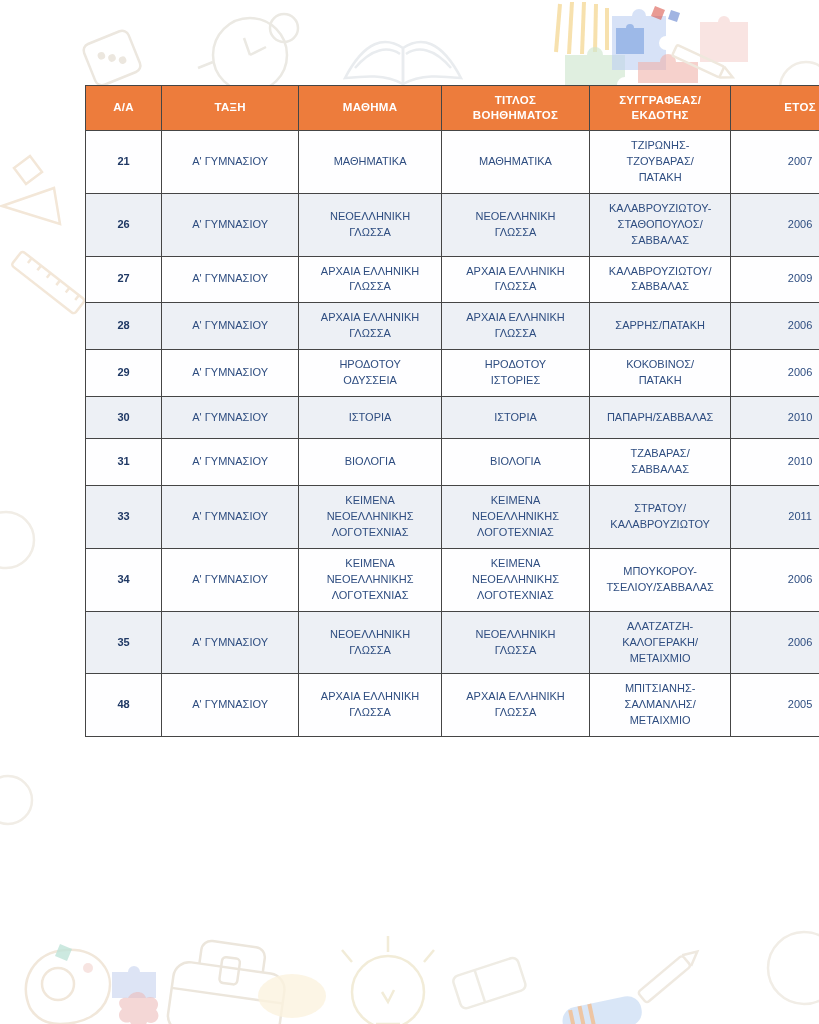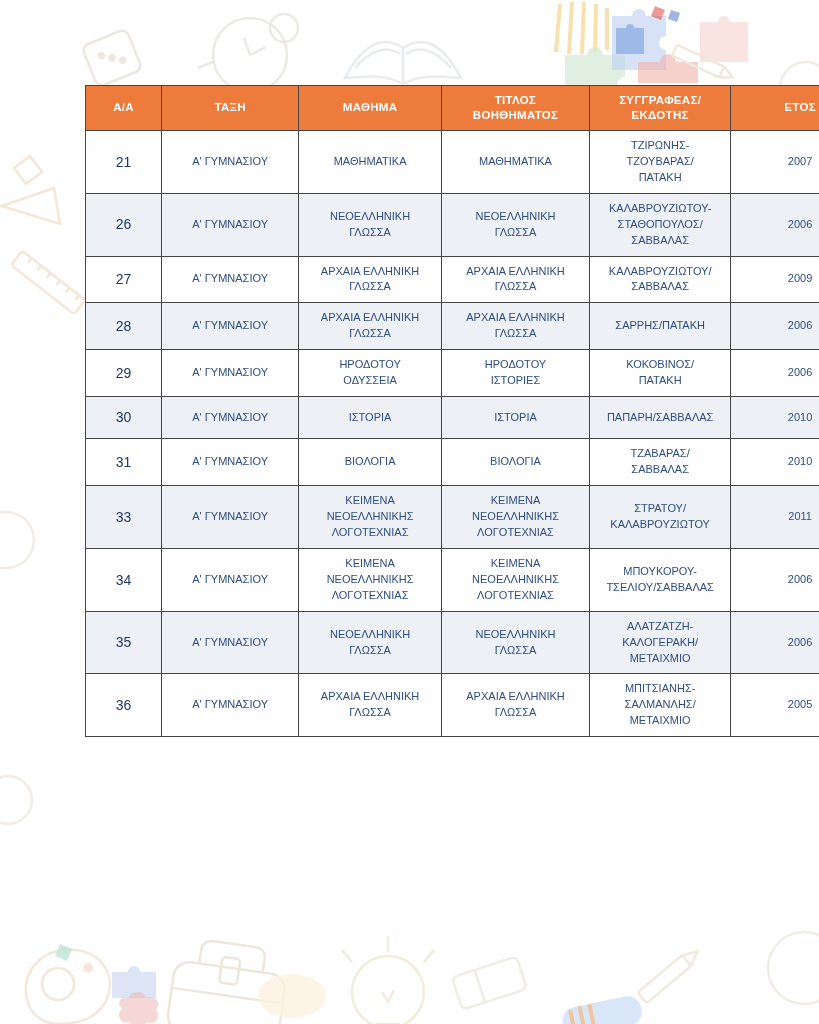--- a/index.html
+++ b/index.html
@@ -24,21 +24,21 @@
     background:var(--header-bg,#ed7c3c);
     color:var(--header-text,#ffffff);
     font-size:11.5px;font-weight:700;line-height:1.3;letter-spacing:.3px;
     height:24px;
   }
   table.book-table td{
     font-size:11px;line-height:1.45;color:var(--cell-text,#2e4d80);
     height:27px;
   }
   table.book-table td:first-child{
-    font-weight:400;color:var(--number-text,#1f3864);font-size:14px;
+    font-weight:700;color:var(--number-text,#1f3864);font-size:11px;
   }
   table.book-table tbody tr:nth-child(even) td{background:var(--row-even-bg,#edf0f5);}
   table.book-table tbody tr:nth-child(odd) td{background:var(--row-odd-bg,#fefeff);}
   col.c-aa{width:9.7%;}col.c-taxi{width:17.5%;}col.c-mathima{width:18.2%;}
   col.c-titlos{width:18.9%;}col.c-syg{width:18.0%;}col.c-etos{width:17.7%;}
 </style>
 </head>
 <body>
 
 <svg class="bg-doodles" viewBox="0 0 819 1024" xmlns="http://www.w3.org/2000/svg">
@@ -272,21 +272,21 @@
     <td>ΝΕΟΕΛΛΗΝΙΚΗ
 ΓΛΩΣΣΑ</td>
     <td>ΝΕΟΕΛΛΗΝΙΚΗ
 ΓΛΩΣΣΑ</td>
     <td>ΑΛΑΤΖΑΤΖΗ-
 ΚΑΛΟΓΕΡΑΚΗ/
 ΜΕΤΑΙΧΜΙΟ</td>
     <td>2006</td>
   </tr>
         <tr>
-    <td>36</td>
+    <td>48</td>
     <td>Α' ΓΥΜΝΑΣΙΟΥ</td>
     <td>ΑΡΧΑΙΑ ΕΛΛΗΝΙΚΗ
 ΓΛΩΣΣΑ</td>
     <td>ΑΡΧΑΙΑ ΕΛΛΗΝΙΚΗ
 ΓΛΩΣΣΑ</td>
     <td>ΜΠΙΤΣΙΑΝΗΣ-
 ΣΑΛΜΑΝΛΗΣ/
 ΜΕΤΑΙΧΜΙΟ</td>
     <td>2005</td>
   </tr>

